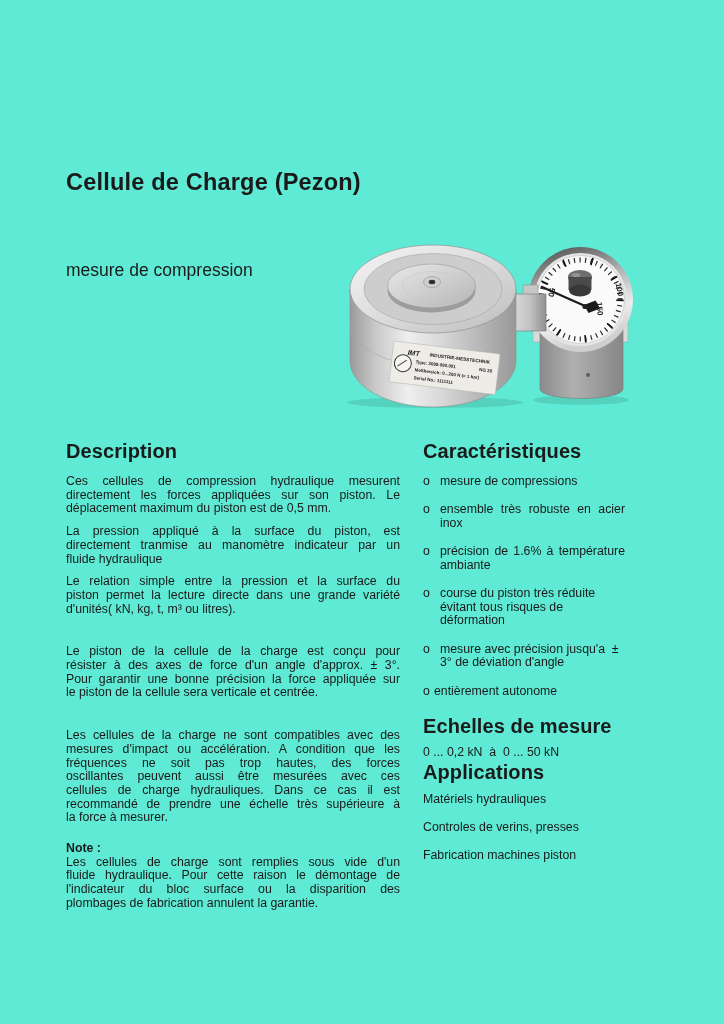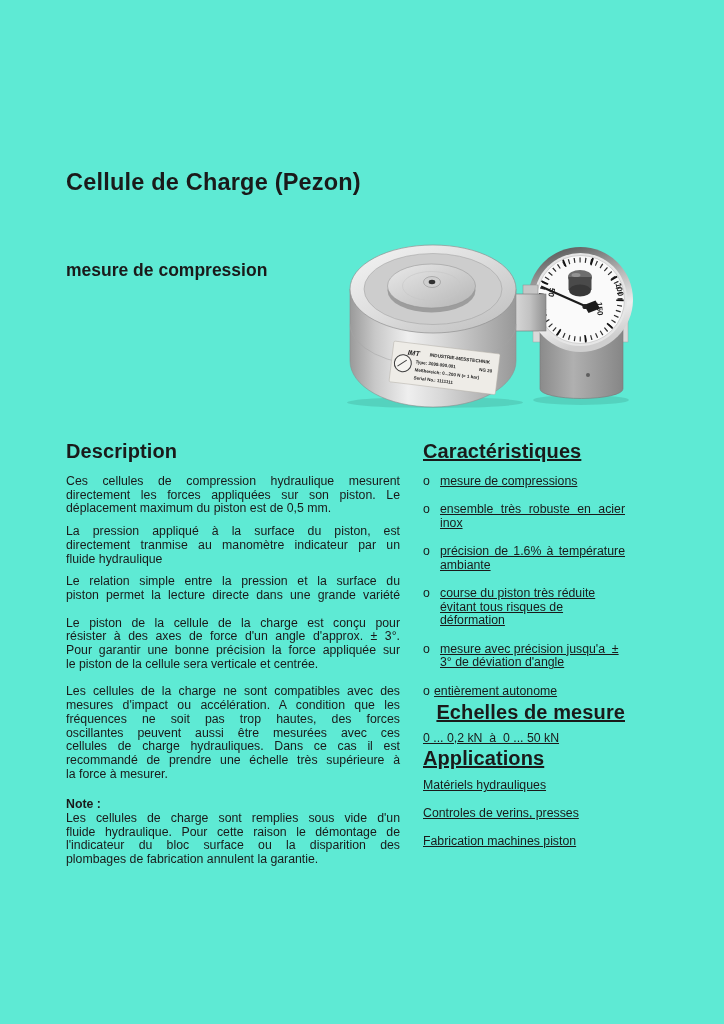--- a/index.html
+++ b/index.html
@@ -1,37 +1,37 @@
 <!DOCTYPE html>
 <html><head>
 <meta charset="utf-8">
 <style>
   html,body{margin:0;padding:0;background:#ffffff;}
   body{width:724px;height:1024px;position:relative;font-family:"Liberation Sans","DejaVu Sans",sans-serif;color:#1a1a1a;}
   .page{position:absolute;inset:0;background:#5eead4;overflow:hidden;}
   .title{position:absolute;left:66px;top:152px;font-size:23.5px;font-weight:bold;line-height:28px;letter-spacing:0.2px;}
-  .subtitle{position:absolute;left:66px;top:211px;font-size:17.5px;font-weight:bold;line-height:22px;margin-top:48px;}
+  .subtitle{position:absolute;left:66px;top:211px;font-size:17.5px;font-weight:normal;line-height:22px;margin-top:48px;}
   .photo{position:absolute;left:337px;top:228px;width:323px;height:180px;}
   .col{position:absolute;top:443px;}
   .col-left{left:66px;width:334px;}
-  .col-right{left:423px;width:202px;text-decoration:underline;}
+  .col-right{left:423px;width:202px;}
   .h3{font-size:20px;font-weight:bold;line-height:16px;margin:0;letter-spacing:0.1px;}
   .line{font-size:12.3px;line-height:13.7px;text-align:left;}
   .line.j{text-align:justify;text-align-last:justify;}
   .pre{white-space:pre-wrap;}
   .para{margin-top:9px;}
   .para.first{margin-top:16px;}
-  .para.m15{margin-top:14px;}
+  .para.m15{margin-top:29px;}
   .para.note{margin-top:17px;}
   .noteh{font-weight:bold;}
   .item{margin-top:14.5px;position:relative;padding-left:17px;}
   .item.first{margin-top:16px;}
   .item.tight{padding-left:11px;}
   .bullet{position:absolute;left:0;top:0;font-size:12.3px;line-height:13.7px;}
-  .h3.mt-scales{margin-top:6px;text-align:right;}
+  .h3.mt-scales{margin-top:20px;}
   .value{margin-top:11.5px;}
   .h3.mt-apps{margin-top:5px;}
   .app{font-size:12.3px;line-height:13.7px;margin-top:14.3px;}
   .app.first{margin-top:13px;}
   svg text{font-family:"Liberation Sans","DejaVu Sans",sans-serif;}
 </style>
 </head>
 <body>
 
 <div class="page">
@@ -146,20 +146,21 @@
 
     <div class="para">
       <div class="line j">La pression appliqué à la surface du piston, est</div>
       <div class="line j">directement tranmise au manomètre indicateur par un</div>
       <div class="line">fluide hydraulique</div>
     </div>
 
     <div class="para">
       <div class="line j">Le relation simple entre la pression et la surface du</div>
       <div class="line j">piston permet la lecture directe dans une grande variété</div>
+      <div class="line">d'unités( kN, kg, t, m³ ou litres).</div>
     </div>
 
     <div class="para m15">
       <div class="line j">Le piston de la cellule de la charge est conçu pour</div>
       <div class="line j">résister à des axes de force d'un angle d'approx. ± 3°.</div>
       <div class="line j">Pour garantir une bonne précision la force appliquée sur</div>
       <div class="line">le piston de la cellule sera verticale et centrée.</div>
     </div>
 
     <div class="para m15">

